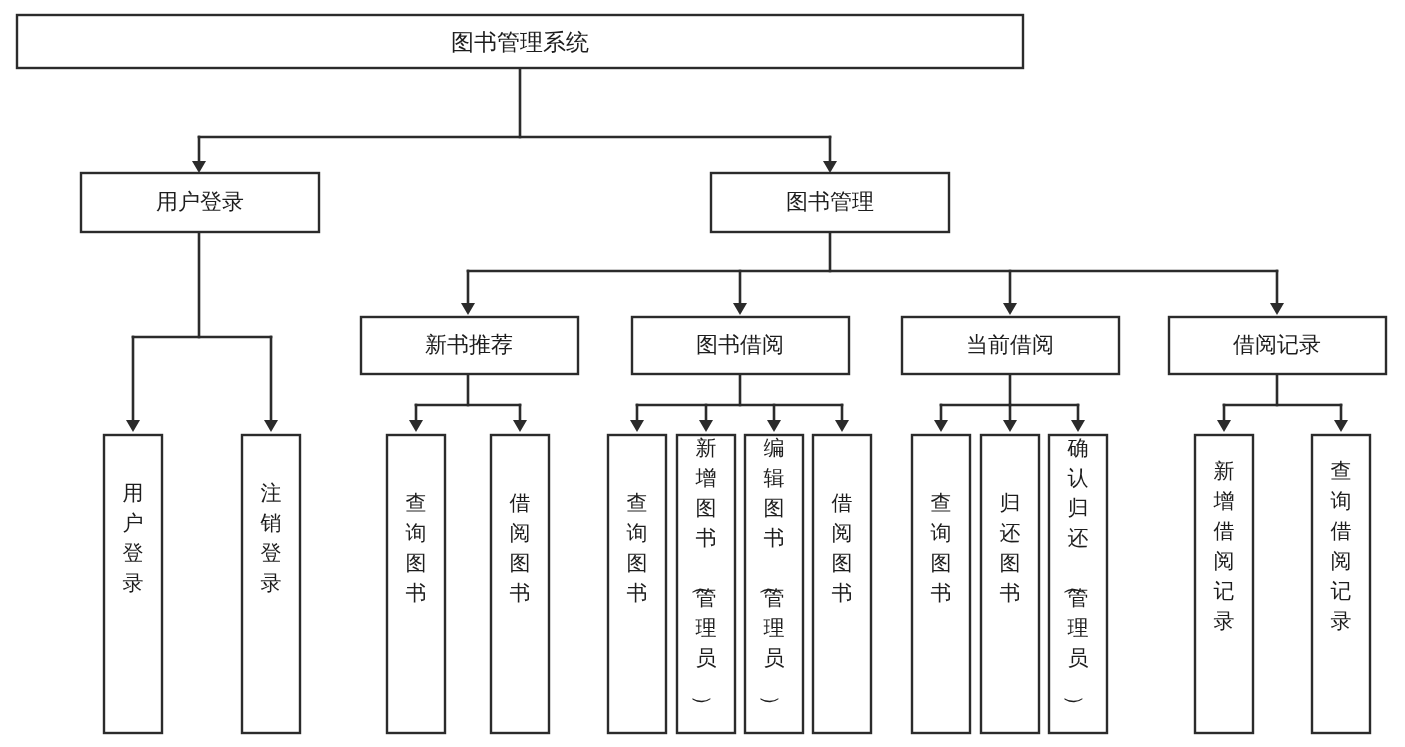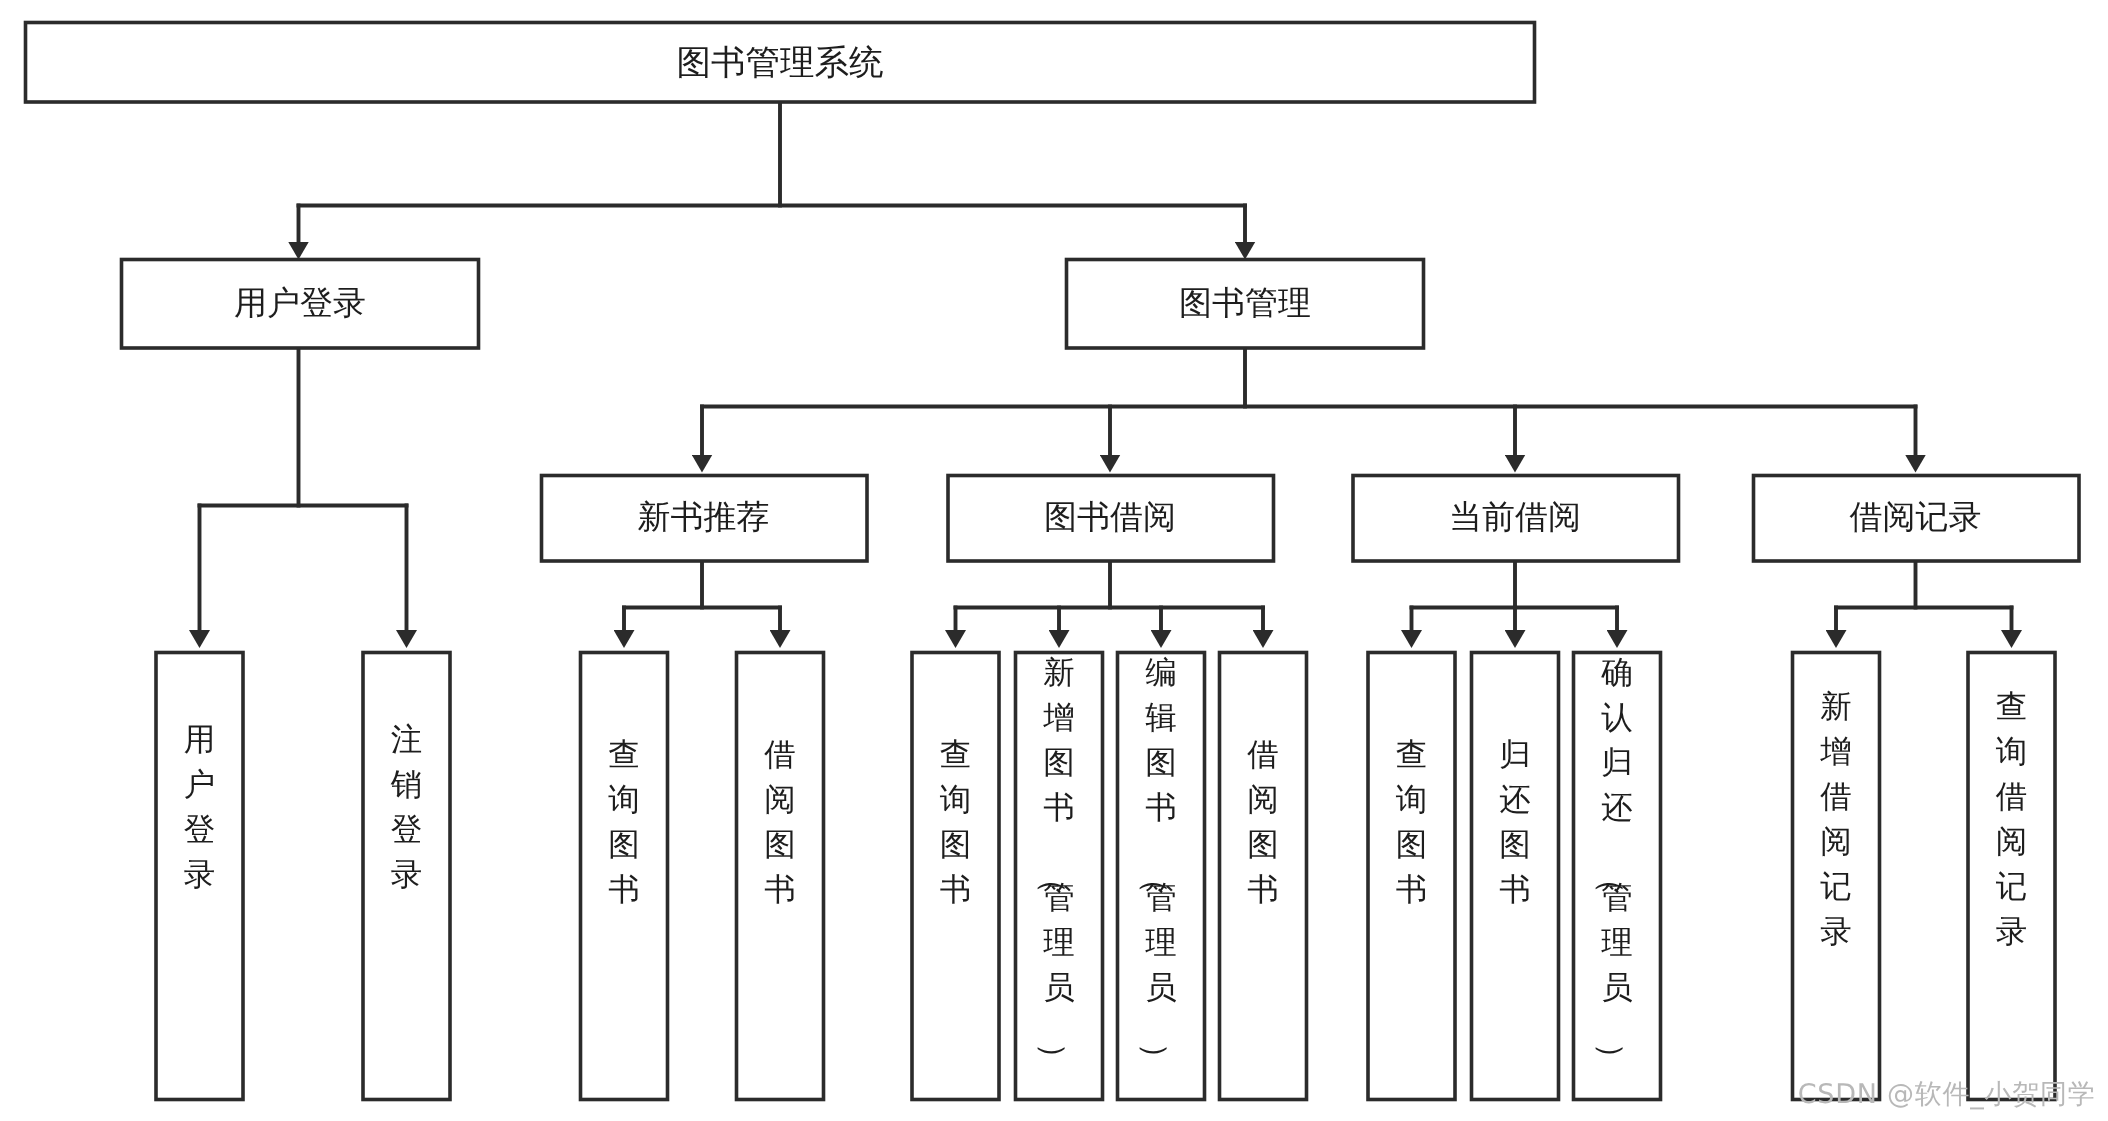--- a/index.html
+++ b/index.html
@@ -214,14 +214,13 @@
       <rect class="node-rect" x="1195" y="435" width="58" height="298"></rect>
       <text class="vlabel" x="1224" y="478"><tspan x="1224" y="478" text-anchor="middle">新</tspan><tspan x="1224" y="508" text-anchor="middle">增</tspan><tspan x="1224" y="538" text-anchor="middle">借</tspan><tspan x="1224" y="568" text-anchor="middle">阅</tspan><tspan x="1224" y="598" text-anchor="middle">记</tspan><tspan x="1224" y="628" text-anchor="middle">录</tspan></text>
     </g>
     <g>
       <rect class="node-rect" x="1312" y="435" width="58" height="298"></rect>
       <text class="vlabel" x="1341" y="478"><tspan x="1341" y="478" text-anchor="middle">查</tspan><tspan x="1341" y="508" text-anchor="middle">询</tspan><tspan x="1341" y="538" text-anchor="middle">借</tspan><tspan x="1341" y="568" text-anchor="middle">阅</tspan><tspan x="1341" y="598" text-anchor="middle">记</tspan><tspan x="1341" y="628" text-anchor="middle">录</tspan></text>
     </g>
 
   </svg>
 
-  <div class="watermark">CSDN @软件_小贺同学</div>
 </div>
 
 </body></html>

